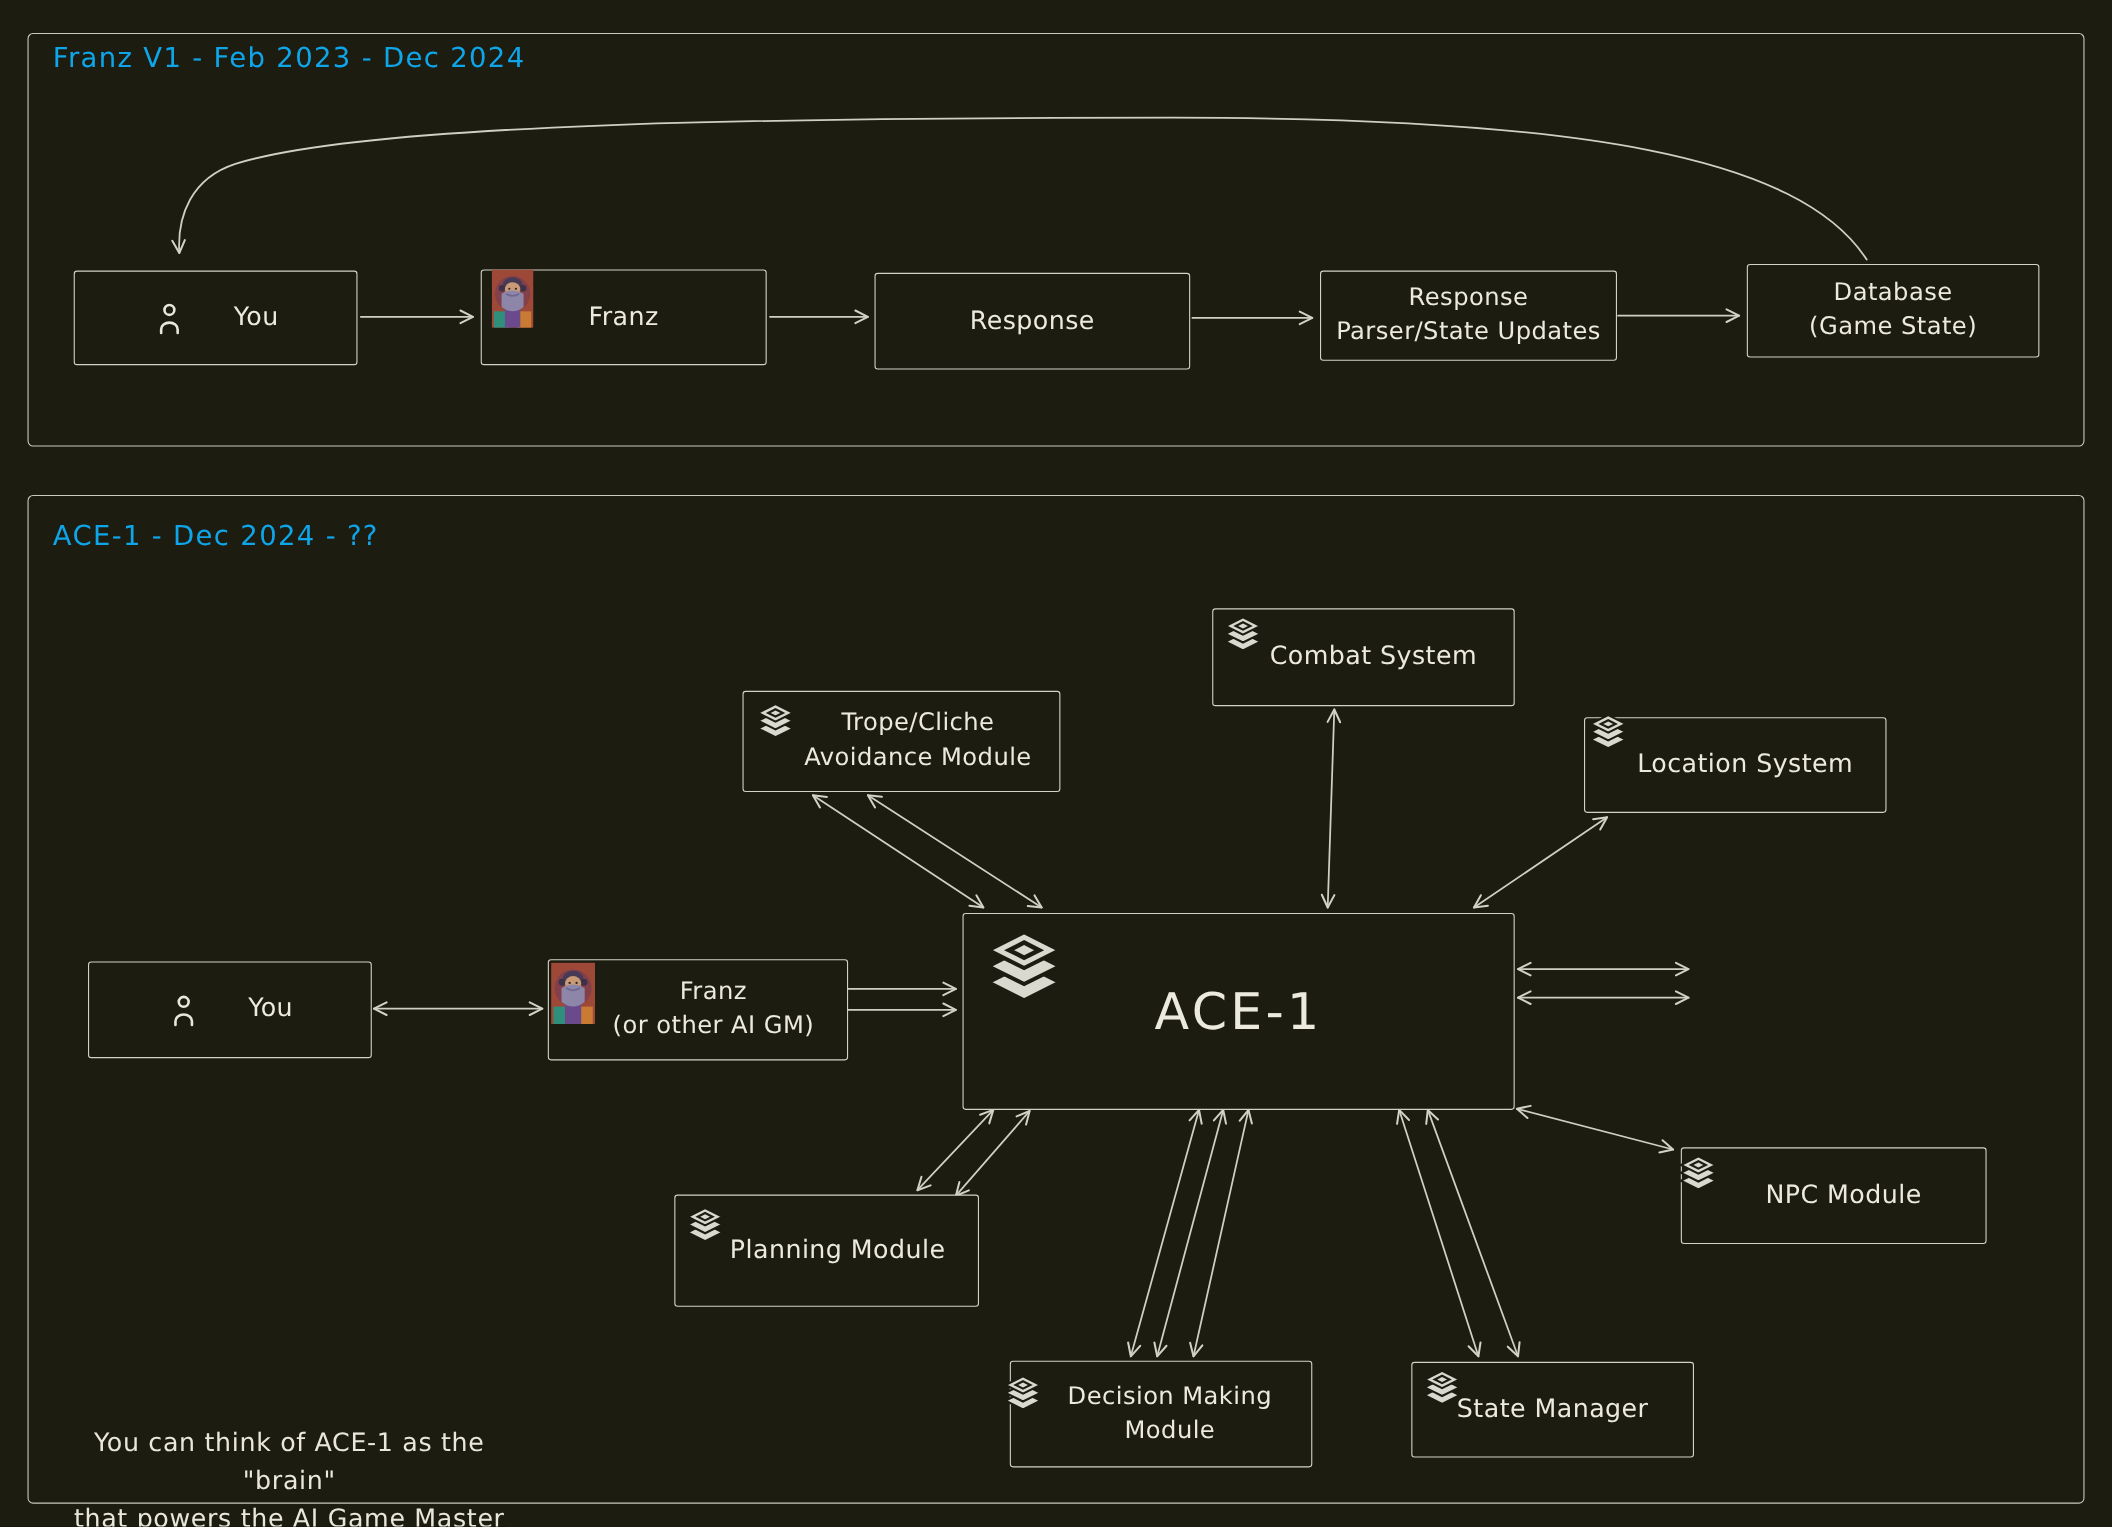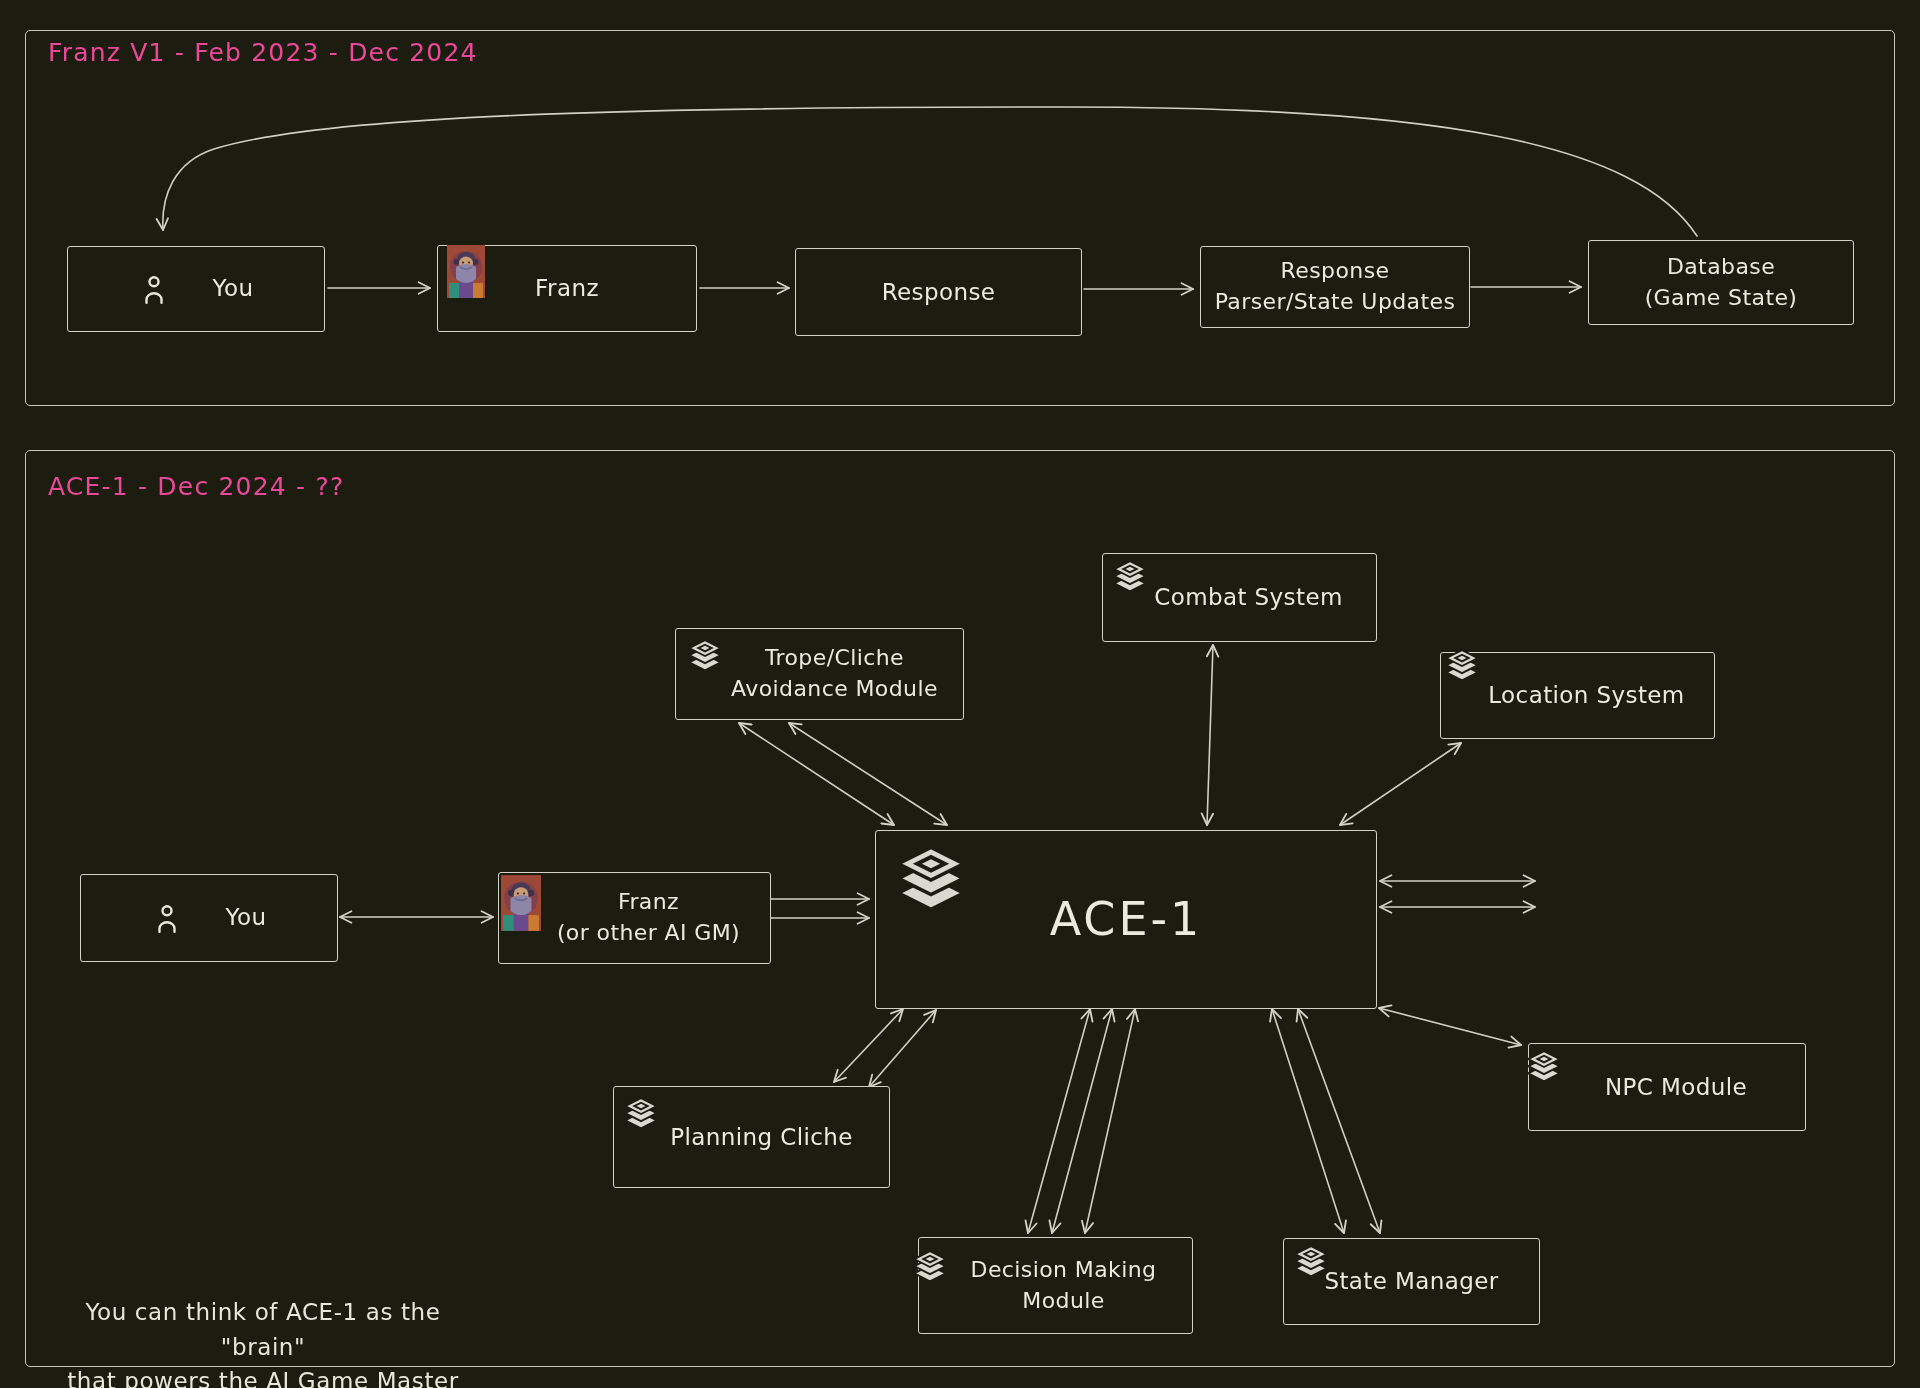--- a/index.html
+++ b/index.html
@@ -8,21 +8,21 @@
     background:#1d1c11; overflow:hidden;
     font-family:"DejaVu Sans", sans-serif;
     color:#eceade;
   }
   svg.arrows { position:absolute; left:0; top:0; width:1920px; height:1388px; }
   .frame {
     position:absolute; border:1.6px solid #c9c9bd; border-radius:5px;
     background:transparent;
   }
   .frame-title {
-    position:absolute; font-size:25px; letter-spacing:1.2px; color:#ec4899;
+    position:absolute; font-size:25px; letter-spacing:1.2px; color:#0ea5e9;
     white-space:pre-line;
   }
   .node {
     position:absolute; border:1.6px solid #d2d2c7; border-radius:3px;
     background:#1d1c11; display:flex; align-items:center; justify-content:center;
     font-size:23px; line-height:1.4; letter-spacing:0.4px; text-align:center;
   }
   .node .label { white-space:pre-line; }
   .ace .label { font-size:46px; letter-spacing:3px; }
   .corner-icon { position:absolute; pointer-events:none; }
@@ -210,21 +210,21 @@
   </div>
 
   <div class="node" style="left:613px; top:1086px; width:255px; height:100px; padding-left:20px;">
     <svg class="corner-icon" style="left:8px; top:8px;" width="38" height="38" viewBox="0 0 24 24">
       <polygon points="12,11 22,16 12,21 2,16" fill="#d9d9d0" stroke="#1d1c11" stroke-width="1.2"></polygon>
       <polygon points="12,6.5 22,11.5 12,16.5 2,11.5" fill="#d9d9d0" stroke="#1d1c11" stroke-width="1.2"></polygon>
       <polygon points="12,2 22,7 12,12 2,7" fill="#d9d9d0" stroke="#1d1c11" stroke-width="1.2"></polygon>
       <polygon points="12,4.2 17.6,7 12,9.8 6.4,7" fill="#1d1c11"></polygon>
       <polygon points="12,5.6 14.8,7 12,8.4 9.2,7" fill="#d9d9d0"></polygon>
     </svg>
-    <span class="label">Planning Cliche</span>
+    <span class="label">Planning Module</span>
   </div>
 
   <div class="node" style="left:918px; top:1237px; width:257px; height:95px; padding-left:16px; font-size:22px;">
     <svg class="corner-icon" style="left:-8px; top:10px;" width="38" height="38" viewBox="0 0 24 24">
       <polygon points="12,11 22,16 12,21 2,16" fill="#d9d9d0" stroke="#1d1c11" stroke-width="1.2"></polygon>
       <polygon points="12,6.5 22,11.5 12,16.5 2,11.5" fill="#d9d9d0" stroke="#1d1c11" stroke-width="1.2"></polygon>
       <polygon points="12,2 22,7 12,12 2,7" fill="#d9d9d0" stroke="#1d1c11" stroke-width="1.2"></polygon>
       <polygon points="12,4.2 17.6,7 12,9.8 6.4,7" fill="#1d1c11"></polygon>
       <polygon points="12,5.6 14.8,7 12,8.4 9.2,7" fill="#d9d9d0"></polygon>
     </svg>

